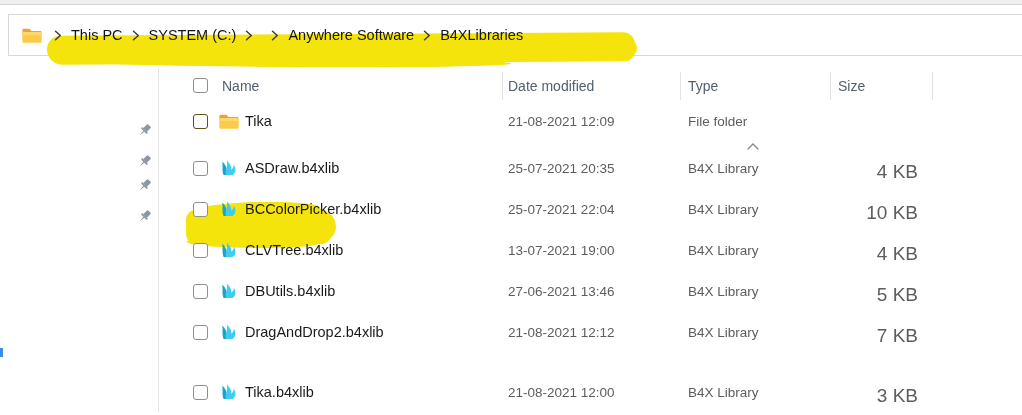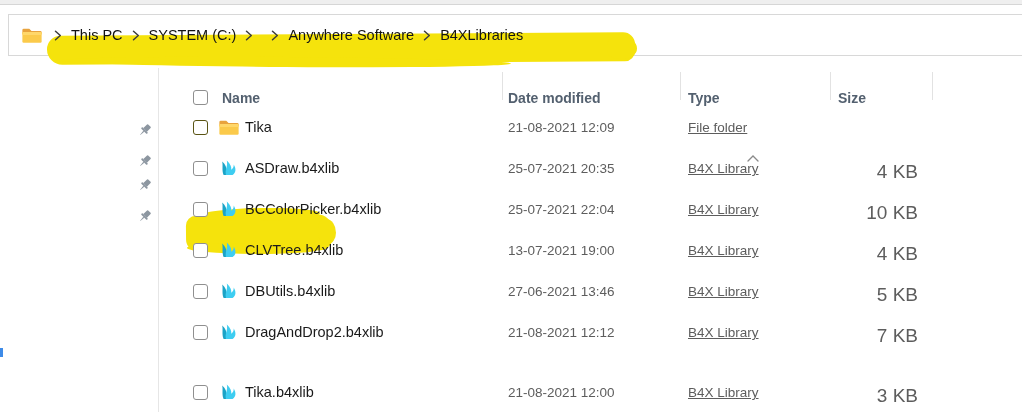--- a/index.html
+++ b/index.html
@@ -30,36 +30,36 @@
   .hl-row-bot  { left:187px; top:136px; width:132px; height:11px; border-radius:50%; transform:rotate(0.5deg); }
   .hl-row-rag  { left:318px; top:112px; width:18px; height:25px; border-radius:40% 60% 50% 50%; }
 
   
   .pin { position:absolute; width:16px; height:16px; }
 
   
   .v-line { position:absolute; left:158px; top:68px; width:1px; height:344px; background:#e6e6e6; }
   .col-sep { position:absolute; top:72px; width:1px; height:28px; background:#e2e2e2; }
 
-  .hdr { position:absolute; left:0; top:82px; width:942px; height:32px;font-weight:bold; }
+  .hdr { position:absolute; left:0; top:70px; width:942px; height:32px; }
   .hdr-label { position:absolute; top:8px; font-size:14px; color:#53606f; white-space:nowrap; cursor:default; }
   .sort-caret { position:absolute; left:747px; top:66px; }
 
   .checkbox { position:absolute; left:193px; width:15px; height:15px; border:1px solid #8f8f8f;
               border-radius:3px; background:#fff; }
   .checkbox.on-yellow { background:transparent; border-color:#5a5414; }
 
   .rows { position:absolute; left:0; top:0; width:1022px; }
   .row { position:absolute; left:0; width:1022px; height:41px; }
   .row .checkbox { top:13px; }
   .row-icon { position:absolute; left:218px; top:10px; width:22px; height:20px; display:flex;
               align-items:center; justify-content:center; z-index:2; }
   .cell-name { position:absolute; left:245px; top:12px; font-size:14.5px; color:#1a1a1a; z-index:2; white-space:nowrap; }
   .cell-date { position:absolute; left:508px; top:13px; font-size:13.5px; color:#5d5d5d; white-space:nowrap; }
-  .cell-type { position:absolute; left:688px; top:13px; font-size:13.5px; color:#5d5d5d; white-space:nowrap;text-decoration:underline; }
+  .cell-type { position:absolute; left:688px; top:13px; font-size:13.5px; color:#5d5d5d; white-space:nowrap; }
   .cell-size { position:absolute; left:808px; top:13px; width:110px; font-size:19px; color:#5d5d5d; text-align:right; }
 
   .edge-artifact { position:absolute; left:0; top:348px; width:3px; height:9px; background:#3e8be8; }
 </style>
 </head>
 <body>
 
 <div class="stage">
 
   <div class="top-strip"></div>
@@ -151,21 +151,21 @@
     <span class="hdr-label" style="left:688px;">Type</span>
     <span class="hdr-label" style="left:838px;">Size</span>
     <span class="sort-caret">
       <svg width="12" height="7" viewBox="0 0 12 7">
           <path d="M1 6 L6 1 L11 6" stroke="#8a8a8a" stroke-width="1.3" fill="none" stroke-linecap="round"></path>
         </svg>
     </span>
   </div>
 
   <div class="rows">
-      <div class="row" style="top: 107px; padding-left: 14px;">
+      <div class="row" style="top: 101px; padding-left: 14px;">
       <div class="hl hl-row-main"></div>
       <div class="hl hl-row-top"></div>
       <div class="hl hl-row-bot"></div>
       <div class="hl hl-row-rag"></div>
       <div class="checkbox on-yellow"></div>
       <div class="row-icon">
           <svg width="22" height="19" viewBox="0 0 24 20">
     <path d="M1.5 4 Q1.5 2.5 3 2.5 L9 2.5 L11.5 5 L21 5 Q22.5 5 22.5 6.5 L22.5 8.5 L1.5 8.5 Z" fill="#E8A33D"></path>
     <rect x="1.5" y="6.2" width="21" height="11.6" rx="1.3" fill="#FBCA4B"></rect>
     <rect x="1.5" y="6.2" width="21" height="3.2" rx="1.3" fill="#FFD76A"></rect>

